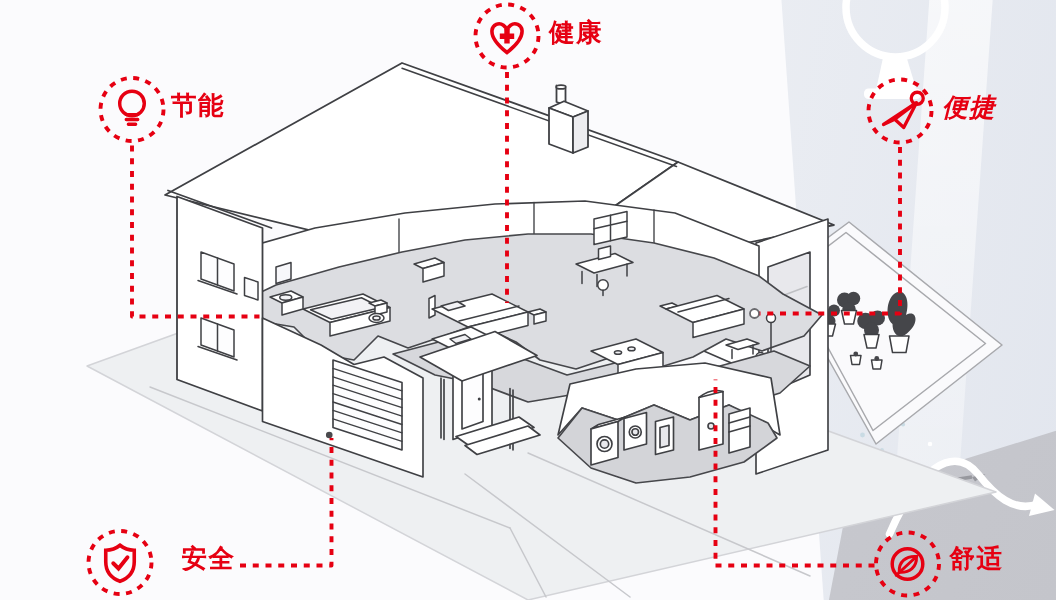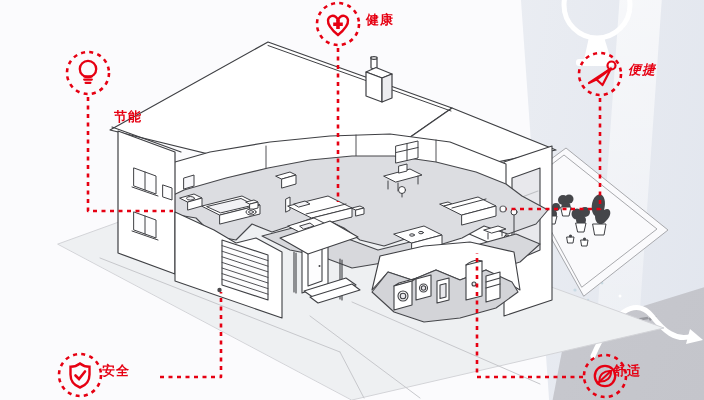--- a/index.html
+++ b/index.html
@@ -22,21 +22,21 @@
   .desk-surface {
     position:absolute; inset:0;
     background:linear-gradient(115deg,#d0d1d7 0%,#c4c5cb 100%);
     clip-path:polygon(78.5% 100%, 80.4% 82.5%, 100% 71.8%, 100% 100%);
   }
   svg.layer { position:absolute; left:0; top:0; }
   .callout { position:absolute; width:60px; height:60px; }
   .callout svg { display:block; }
   .callout-label {
     position:absolute; color:var(--accent); font-weight:bold;
-    font-size:13px; letter-spacing:1px; line-height:1; white-space:nowrap;
+    font-size:17px; letter-spacing:1px; line-height:1; white-space:nowrap;
   }
 </style>
 </head>
 <body>
 
 <div class="stage">
 
   <div class="photo-band"></div>
   <div class="curtain-streak"></div>
   <div class="desk-surface"></div>
@@ -279,21 +279,21 @@
 
   <div class="callout" style="left:58px; top:43px;">
     <svg width="60" height="60" viewBox="0 0 60 60">
       <circle cx="30" cy="30" r="21" fill="none" stroke="#e60012" stroke-width="2.6" stroke-dasharray="4 4.3"></circle>
       <g stroke="#e60012" stroke-width="2.3" fill="none" stroke-linecap="round">
         <circle cx="30" cy="26" r="8.2"></circle>
         <path d="M26.2,33.4 L33.8,33.4 M26.2,36.6 L33.8,36.6 M27.6,39.8 L32.4,39.8"></path>
       </g>
     </svg>
   </div>
-  <span class="callout-label" style="left:114px; top:62px;margin-top:48px;">节能</span>
+  <span class="callout-label" style="left:114px; top:62px;">节能</span>
 
   <div class="callout" style="left:308px; top:-6px;">
     <svg width="60" height="60" viewBox="0 0 60 60">
       <circle cx="30" cy="30" r="21" fill="none" stroke="#e60012" stroke-width="2.6" stroke-dasharray="4 4.3"></circle>
       <path d="M30,41 C23.5,35.8 19.5,31 20,26.2 C20.4,22.4 24.6,20.6 27.6,22.8 C29,23.8 30,25.5 30,27 C30,25.5 31,23.8 32.4,22.8 C35.4,20.6 39.6,22.4 40,26.2 C40.5,31 36.5,35.8 30,41 Z" fill="none" stroke="#e60012" stroke-width="2.4"></path>
       <path d="M28.2,25.4 h3.6 v3 h3 v3.6 h-3 v3 h-3.6 v-3 h-3 v-3.6 h3 z" fill="#e60012"></path>
     </svg>
   </div>
   <span class="callout-label" style="left:366px; top:13px;">健康</span>
 
@@ -309,27 +309,27 @@
   </div>
   <span class="callout-label" style="left:628px; top:63px;font-style:italic;">便捷</span>
 
   <div class="callout" style="left:50px; top:345px;">
     <svg width="60" height="60" viewBox="0 0 60 60">
       <circle cx="30" cy="30" r="21" fill="none" stroke="#e60012" stroke-width="2.6" stroke-dasharray="4 4.3"></circle>
       <path d="M30,18.5 C32.8,20.8 36.6,21.8 39.5,21.8 L39.5,29.5 C39.5,36.3 35.5,40.5 30,42.5 C24.5,40.5 20.5,36.3 20.5,29.5 L20.5,21.8 C23.4,21.8 27.2,20.8 30,18.5 Z" fill="none" stroke="#e60012" stroke-width="2.4"></path>
       <path d="M25.5,30.5 L29,34 L35,26.5" fill="none" stroke="#e60012" stroke-width="2.6" stroke-linecap="round"></path>
     </svg>
   </div>
-  <span class="callout-label" style="left:102px; top:364px;">安全</span>
+  <span class="callout-label" style="left:121px; top:364px;">安全</span>
 
   <div class="callout" style="left:575px; top:346px;">
     <svg width="60" height="60" viewBox="0 0 60 60">
       <circle cx="30" cy="30" r="21" fill="none" stroke="#e60012" stroke-width="2.6" stroke-dasharray="4 4.3"></circle>
       <g stroke="#e60012" fill="none" stroke-linecap="round">
         <circle cx="30" cy="30" r="10.2" stroke-width="2.3"></circle>
         <path d="M24.5,35.5 C24,28.5 29,24.5 36,25 C36.3,32 31.5,36 24.5,35.5 Z" stroke-width="2"></path>
         <path d="M22.5,37.5 L36,25" stroke-width="2"></path>
       </g>
     </svg>
   </div>
-  <span class="callout-label" style="left:613px; top:364px;">舒适</span>
+  <span class="callout-label" style="left:633px; top:364px;">舒适</span>
 
 </div>
 
 </body></html>

